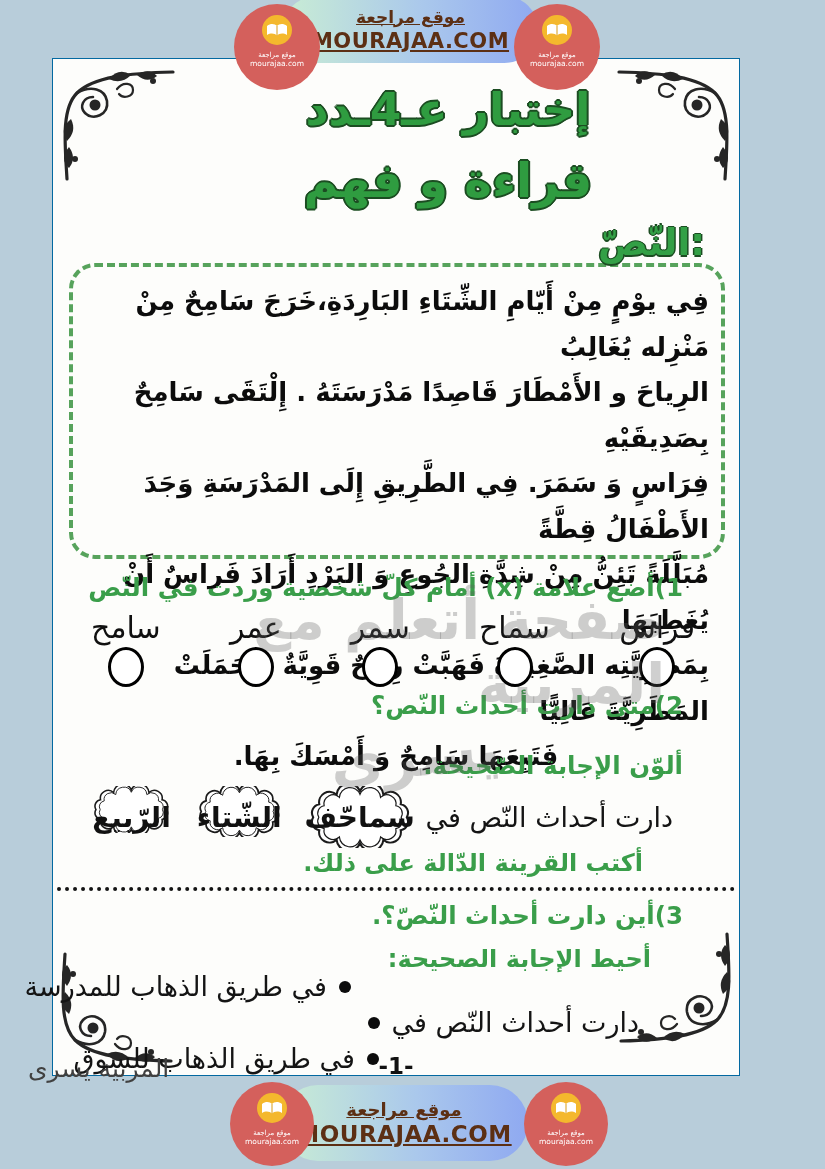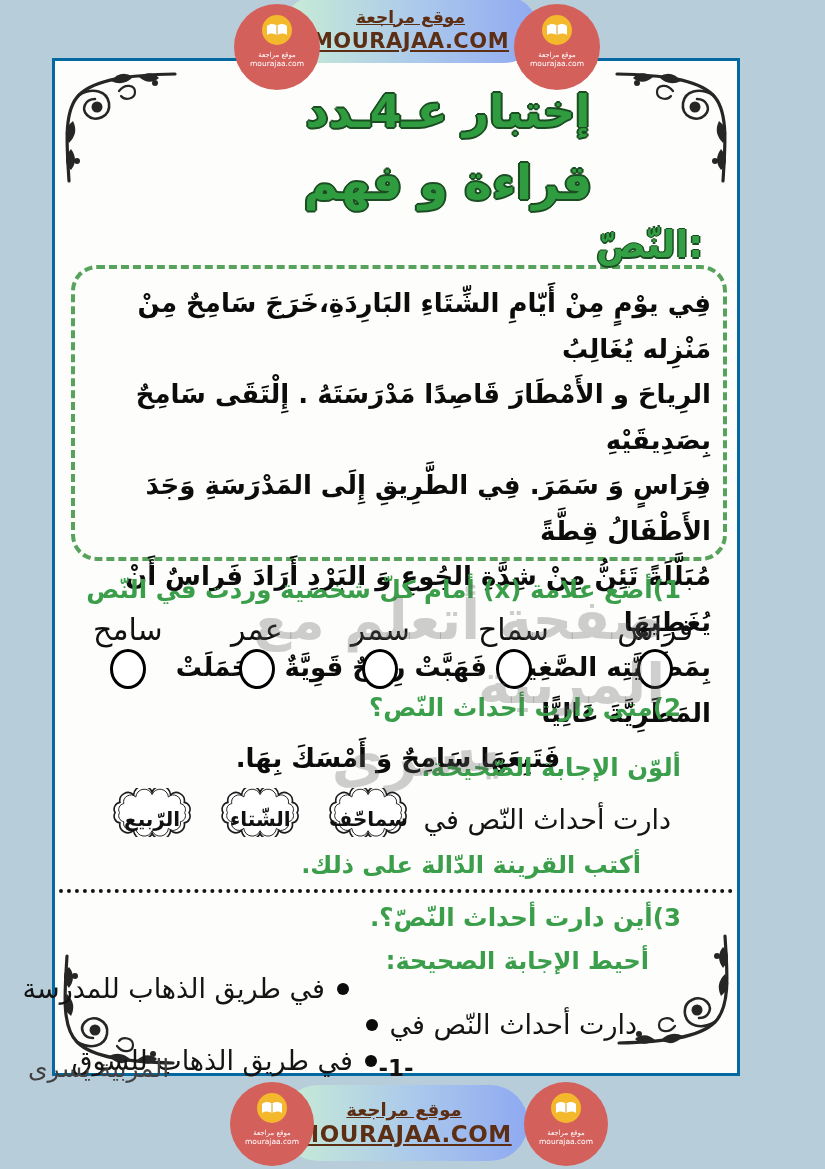--- a/index.html
+++ b/index.html
@@ -18,21 +18,21 @@
 
   .badge{position:absolute;width:86px;height:86px;border-radius:50%;background:#d4605c;z-index:7;
          display:flex;flex-direction:column;align-items:center;}
   .badge .logo{margin-top:11px;width:30px;height:30px;border-radius:50%;background:#f4b82d;
                display:flex;align-items:center;justify-content:center;}
   .badge .t1{color:#fff;font-size:7px;margin-top:6px;line-height:8px;}
   .badge .t2{color:#fff;font-size:7.5px;line-height:9px;}
 
   
   .sheet{position:absolute;left:52px;top:58px;width:688px;height:1018px;background:#fdfdfb;
-         border:3px solid #0369a1;box-sizing:border-box;z-index:2;}
+         border:1px solid #0369a1;box-sizing:border-box;z-index:2;}
   .corner{position:absolute;width:125px;height:125px;opacity:.92;}
   .corner.tl{left:4px;top:4px;}
   .corner.tr{right:4px;top:4px;transform:scaleX(-1);}
   .corner.bl{left:2px;top:886px;transform:scaleY(-1);}
   .corner.br{right:2px;top:866px;transform:scale(-1,-1);}
 
   .title{position:absolute;top:16px;left:0;width:100%;text-align:center;transform:translateX(52px);
          color:#2f9c40;font-weight:bold;
          text-shadow:-2px 0 #1c4d22,2px 0 #1c4d22,0 -2px #1c4d22,0 2px #1c4d22,
                      -1px -1px #1c4d22,1px 1px #1c4d22,1px -1px #1c4d22,-1px 1px #1c4d22;}
@@ -53,21 +53,21 @@
          justify-content:space-between;align-items:center;z-index:2;}
   .name-item{display:inline-flex;direction:rtl;align-items:center;gap:2px;flex-direction:column;}
   .name-item .nm{font-size:30px;color:#101010;}
   .name-circle{width:30px;height:34px;border:3.5px solid #000;border-radius:50%;background:#fff;}
 
   .q2-row{position:absolute;right:66px;left:30px;top:726px;height:64px;display:flex;direction:rtl;
          align-items:center;z-index:2;}
   .q2-stem{font-size:27px;color:#141414;margin-left:14px;white-space:nowrap;}
   .cloud{position:relative;width:104px;height:62px;display:flex;align-items:center;justify-content:center;margin-left:26px;}
   .cloud svg{position:absolute;inset:0;}
-  .cloud .ct{position:relative;font-size:20px;font-weight:bold;color:#111;z-index:1;}
+  .cloud .ct{position:relative;font-size:28px;font-weight:bold;color:#111;z-index:1;}
 
   .dotted-sep{position:absolute;left:4px;right:4px;top:828px;border-top:4px dotted #141414;z-index:2;}
 
   .opt{position:absolute;display:flex;direction:rtl;align-items:center;gap:12px;z-index:2;justify-content:space-between;}
   .opt .txt{font-size:27px;color:#141414;white-space:nowrap;}
   .bullet{width:12px;height:12px;border-radius:50%;background:#0c0c0c;flex:0 0 auto;}
 
   .page-num{position:absolute;left:0;width:100%;top:994px;text-align:center;font-weight:bold;
          font-size:23px;color:#111;z-index:2;}
 

